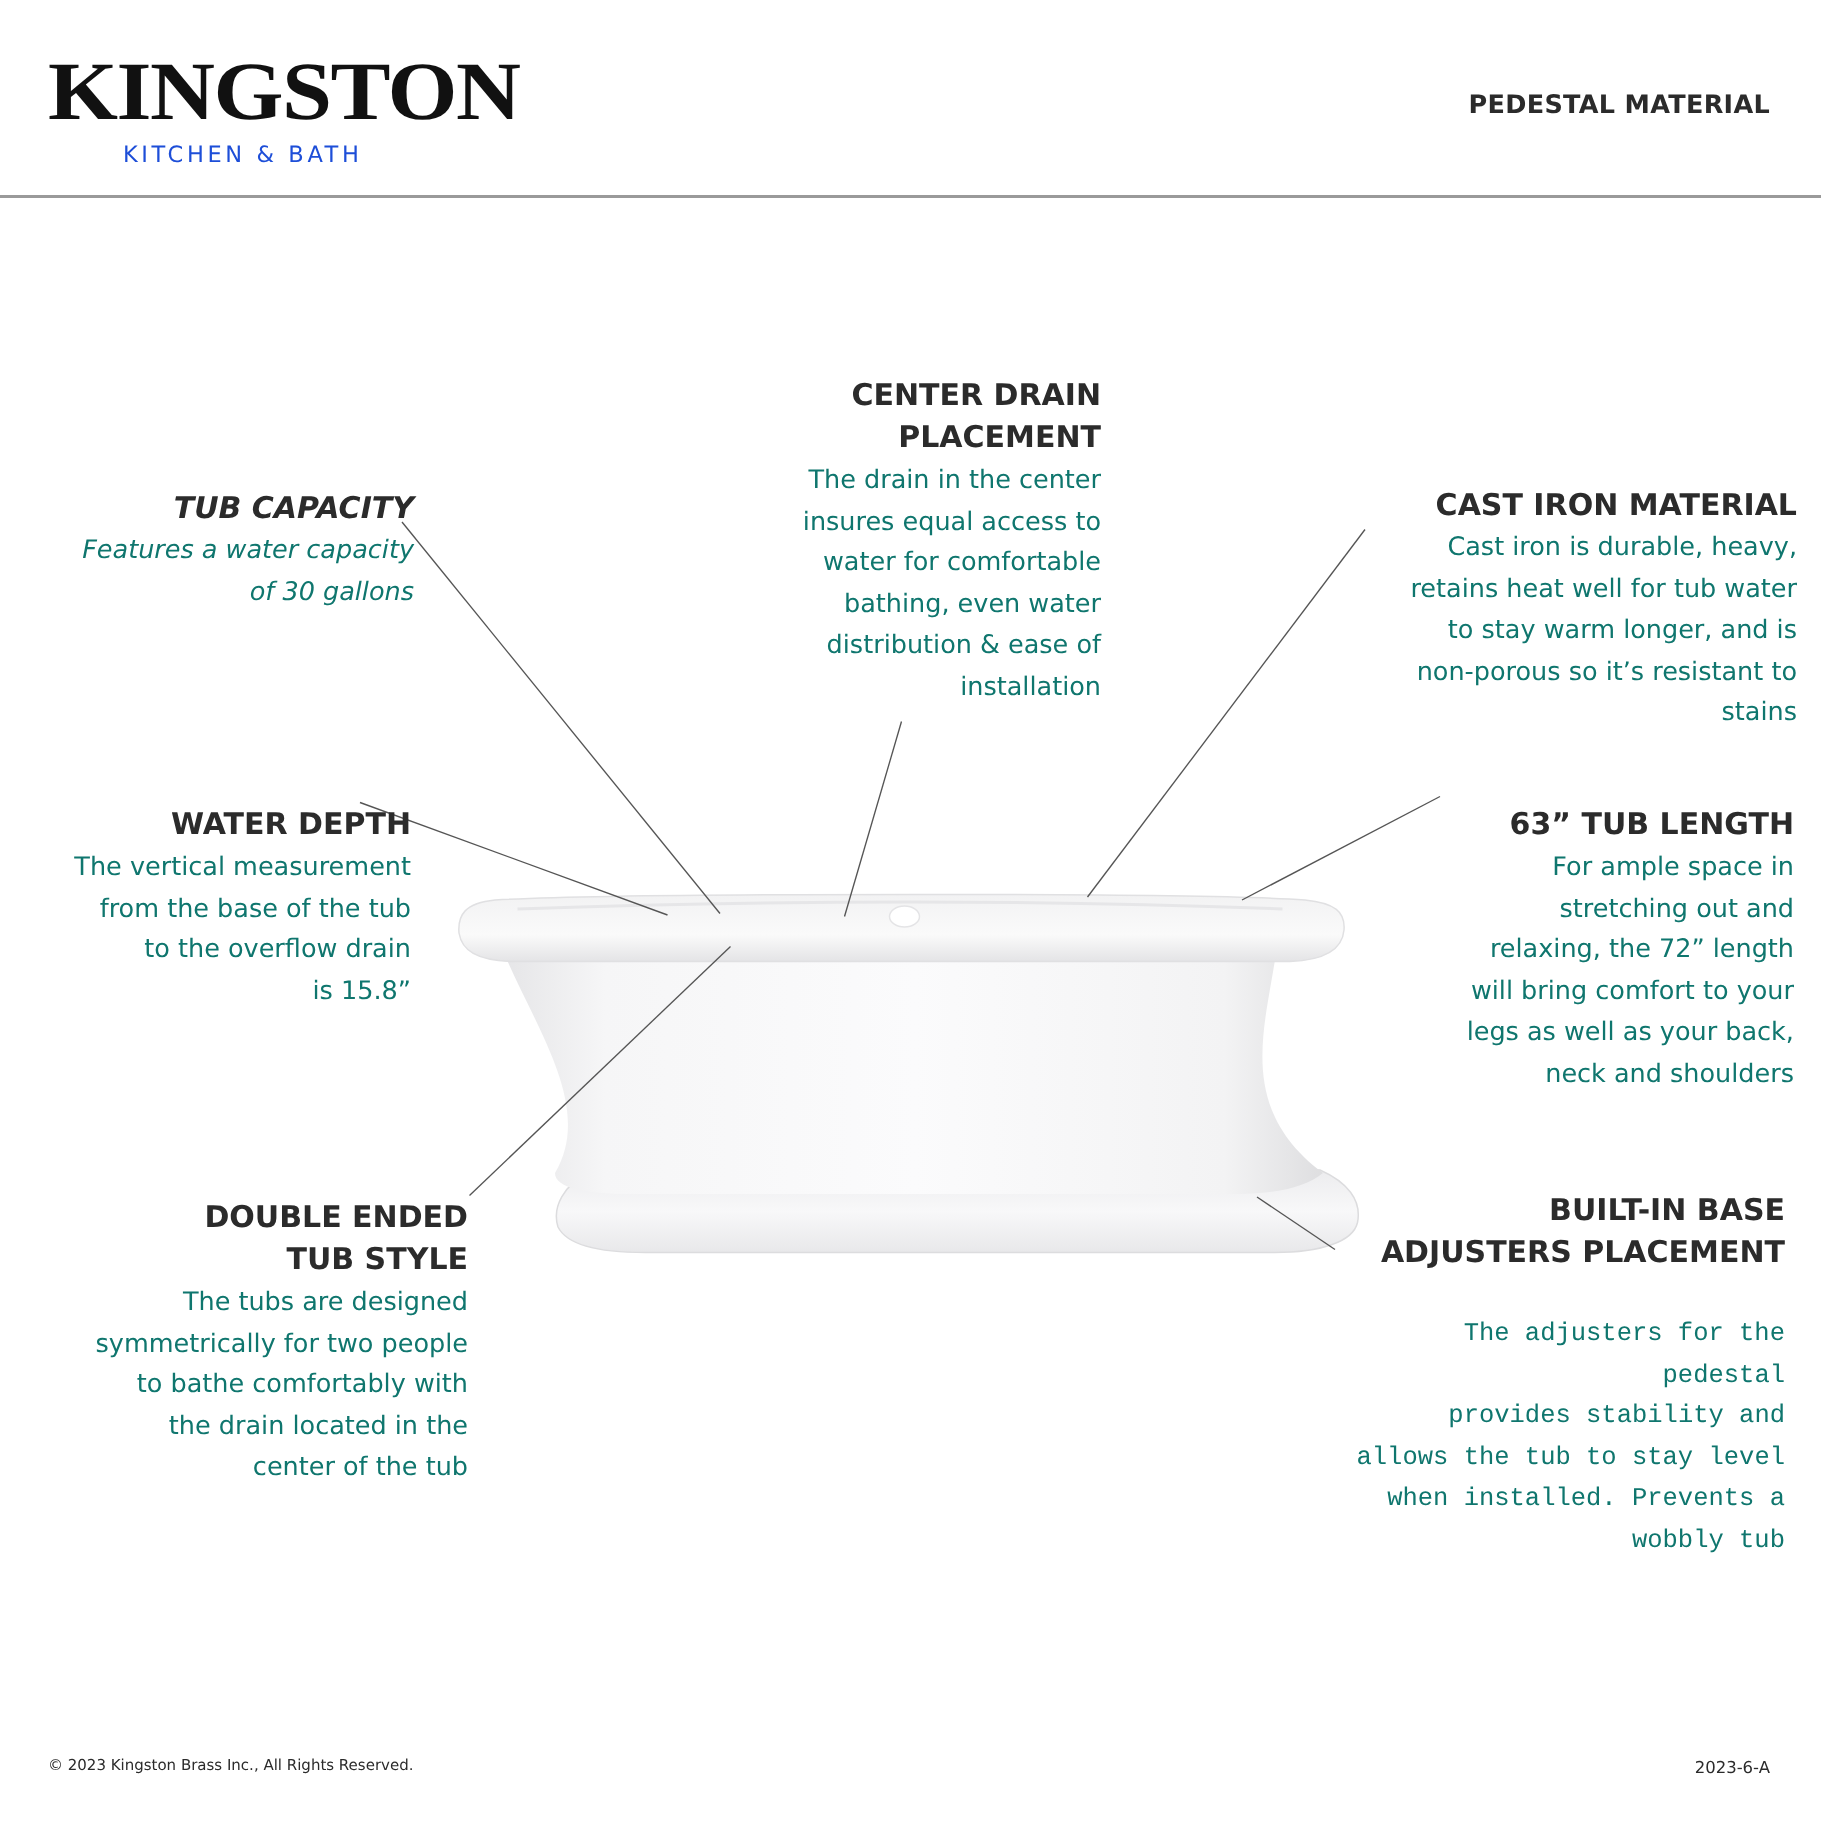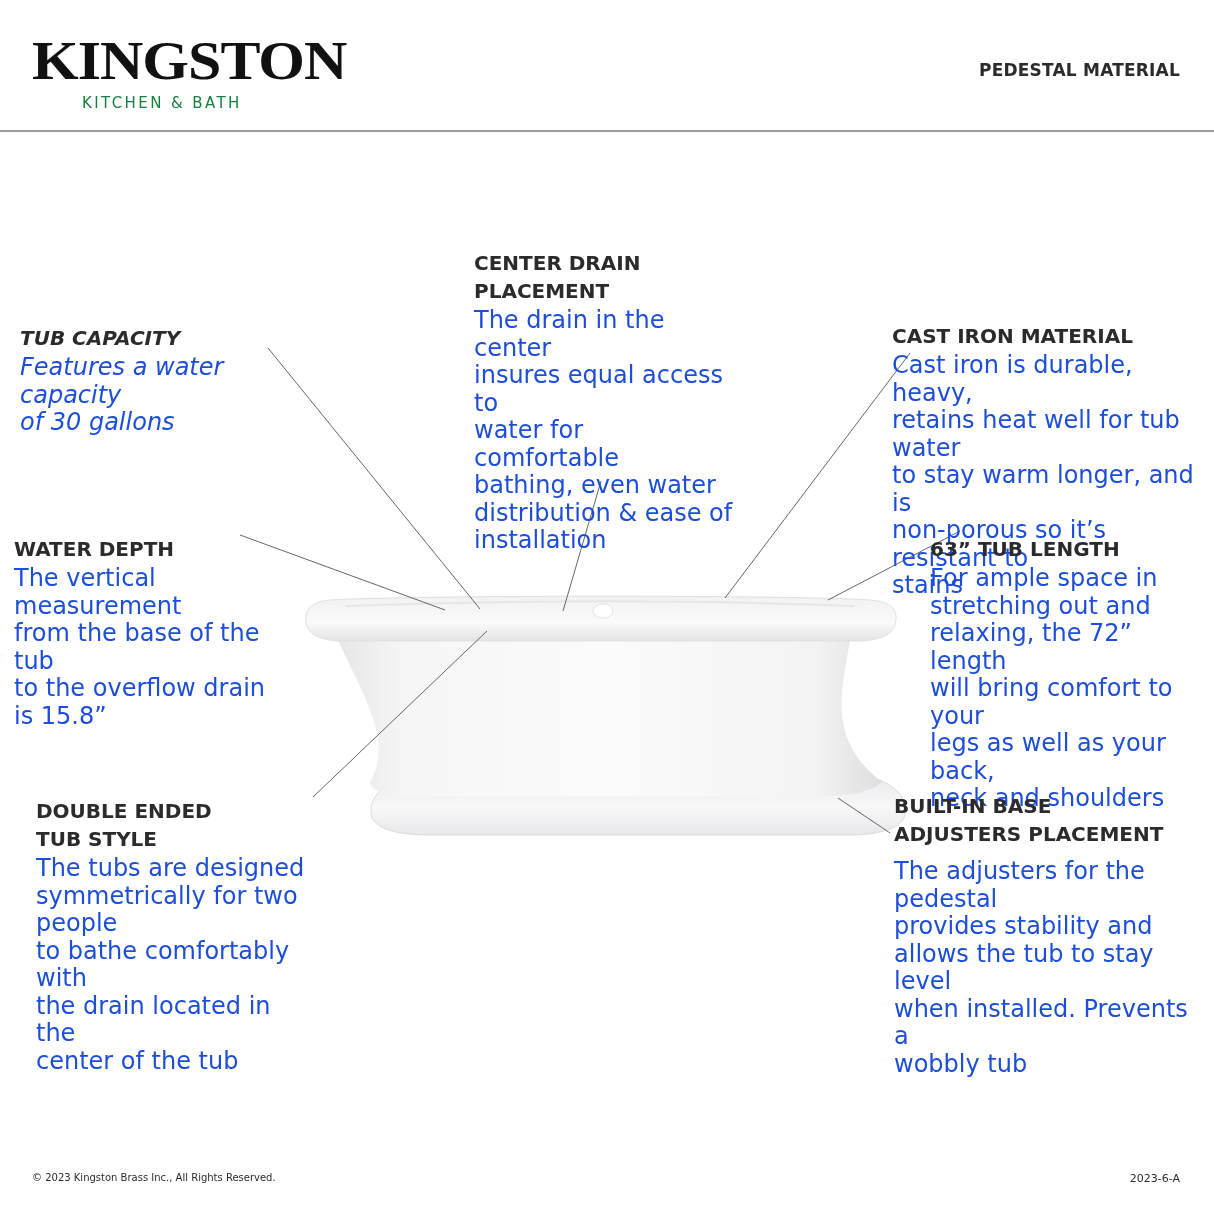--- a/index.html
+++ b/index.html
@@ -8,37 +8,37 @@
 
     .brand { position: absolute; left: 32px; top: 34px; width: 330px; }
     .brand-name {
       font-family: "Liberation Serif", serif; font-weight: 700;
       font-size: 60px; letter-spacing: -1px; line-height: 58px; color: #111111;
       transform: scaleY(0.92); transform-origin: left top;
     }
     .brand-sub {
       margin-top: 2px; margin-left: 50px;
       font-family: "DejaVu Sans", sans-serif; font-size: 15px; letter-spacing: 2.4px;
-      color: #15803d;
+      color: #1d4ed8;
     }
     .category {
       position: absolute; right: 34px; top: 60px;
       font-family: "DejaVu Sans", sans-serif; font-weight: 700; font-size: 17px;
       color: #2b2b2b; letter-spacing: 0.2px;
     }
     .rule { position: absolute; left: 0; top: 130px; width: 1214px; height: 1.5px; background: #9a9a9a; }
 
-    .feature { position: absolute; text-align: left; }
+    .feature { position: absolute; text-align: right; }
     .feature .title {
       font-family: "DejaVu Sans", sans-serif; font-weight: 700;
       font-size: 20px; line-height: 28px; color: #2b2b2b; white-space: pre-line;
     }
     .feature .desc {
       font-family: "DejaVu Sans", sans-serif; font-weight: 400;
-      font-size: 24px; line-height: 27.5px; color: #1d4ed8; white-space: pre-line;
+      font-size: 17px; line-height: 27.5px; color: #0f766e; white-space: pre-line;
       margin-top: 2px;
     }
 
     .tub-art { position: absolute; left: 0; top: 0; width: 1214px; height: 1214px; pointer-events: none; }
 
     .footer-left {
       position: absolute; left: 32px; top: 1172px;
       font-family: "DejaVu Sans", sans-serif; font-size: 10px; color: #2b2b2b;
     }
     .footer-right {
@@ -148,21 +148,21 @@
   <div class="desc">The tubs are designed
 symmetrically for two people
 to bathe comfortably with
 the drain located in the
 center of the tub</div>
 </div>
 
 <div class="feature" style="left:894px; top:792px; width:296px;">
   <div class="title">BUILT-IN BASE
 ADJUSTERS PLACEMENT</div>
-  <div class="desc" style="margin-top:10px;">The adjusters for the pedestal
+  <div class="desc" style="margin-top:28px;font-family:Liberation Mono, monospace;">The adjusters for the pedestal
 provides stability and
 allows the tub to stay level
 when installed. Prevents a
 wobbly tub</div>
 </div>
 
 <div class="footer-left">© 2023 Kingston Brass Inc., All Rights Reserved.</div>
 <div class="footer-right">2023-6-A</div>
 
 </body></html>

